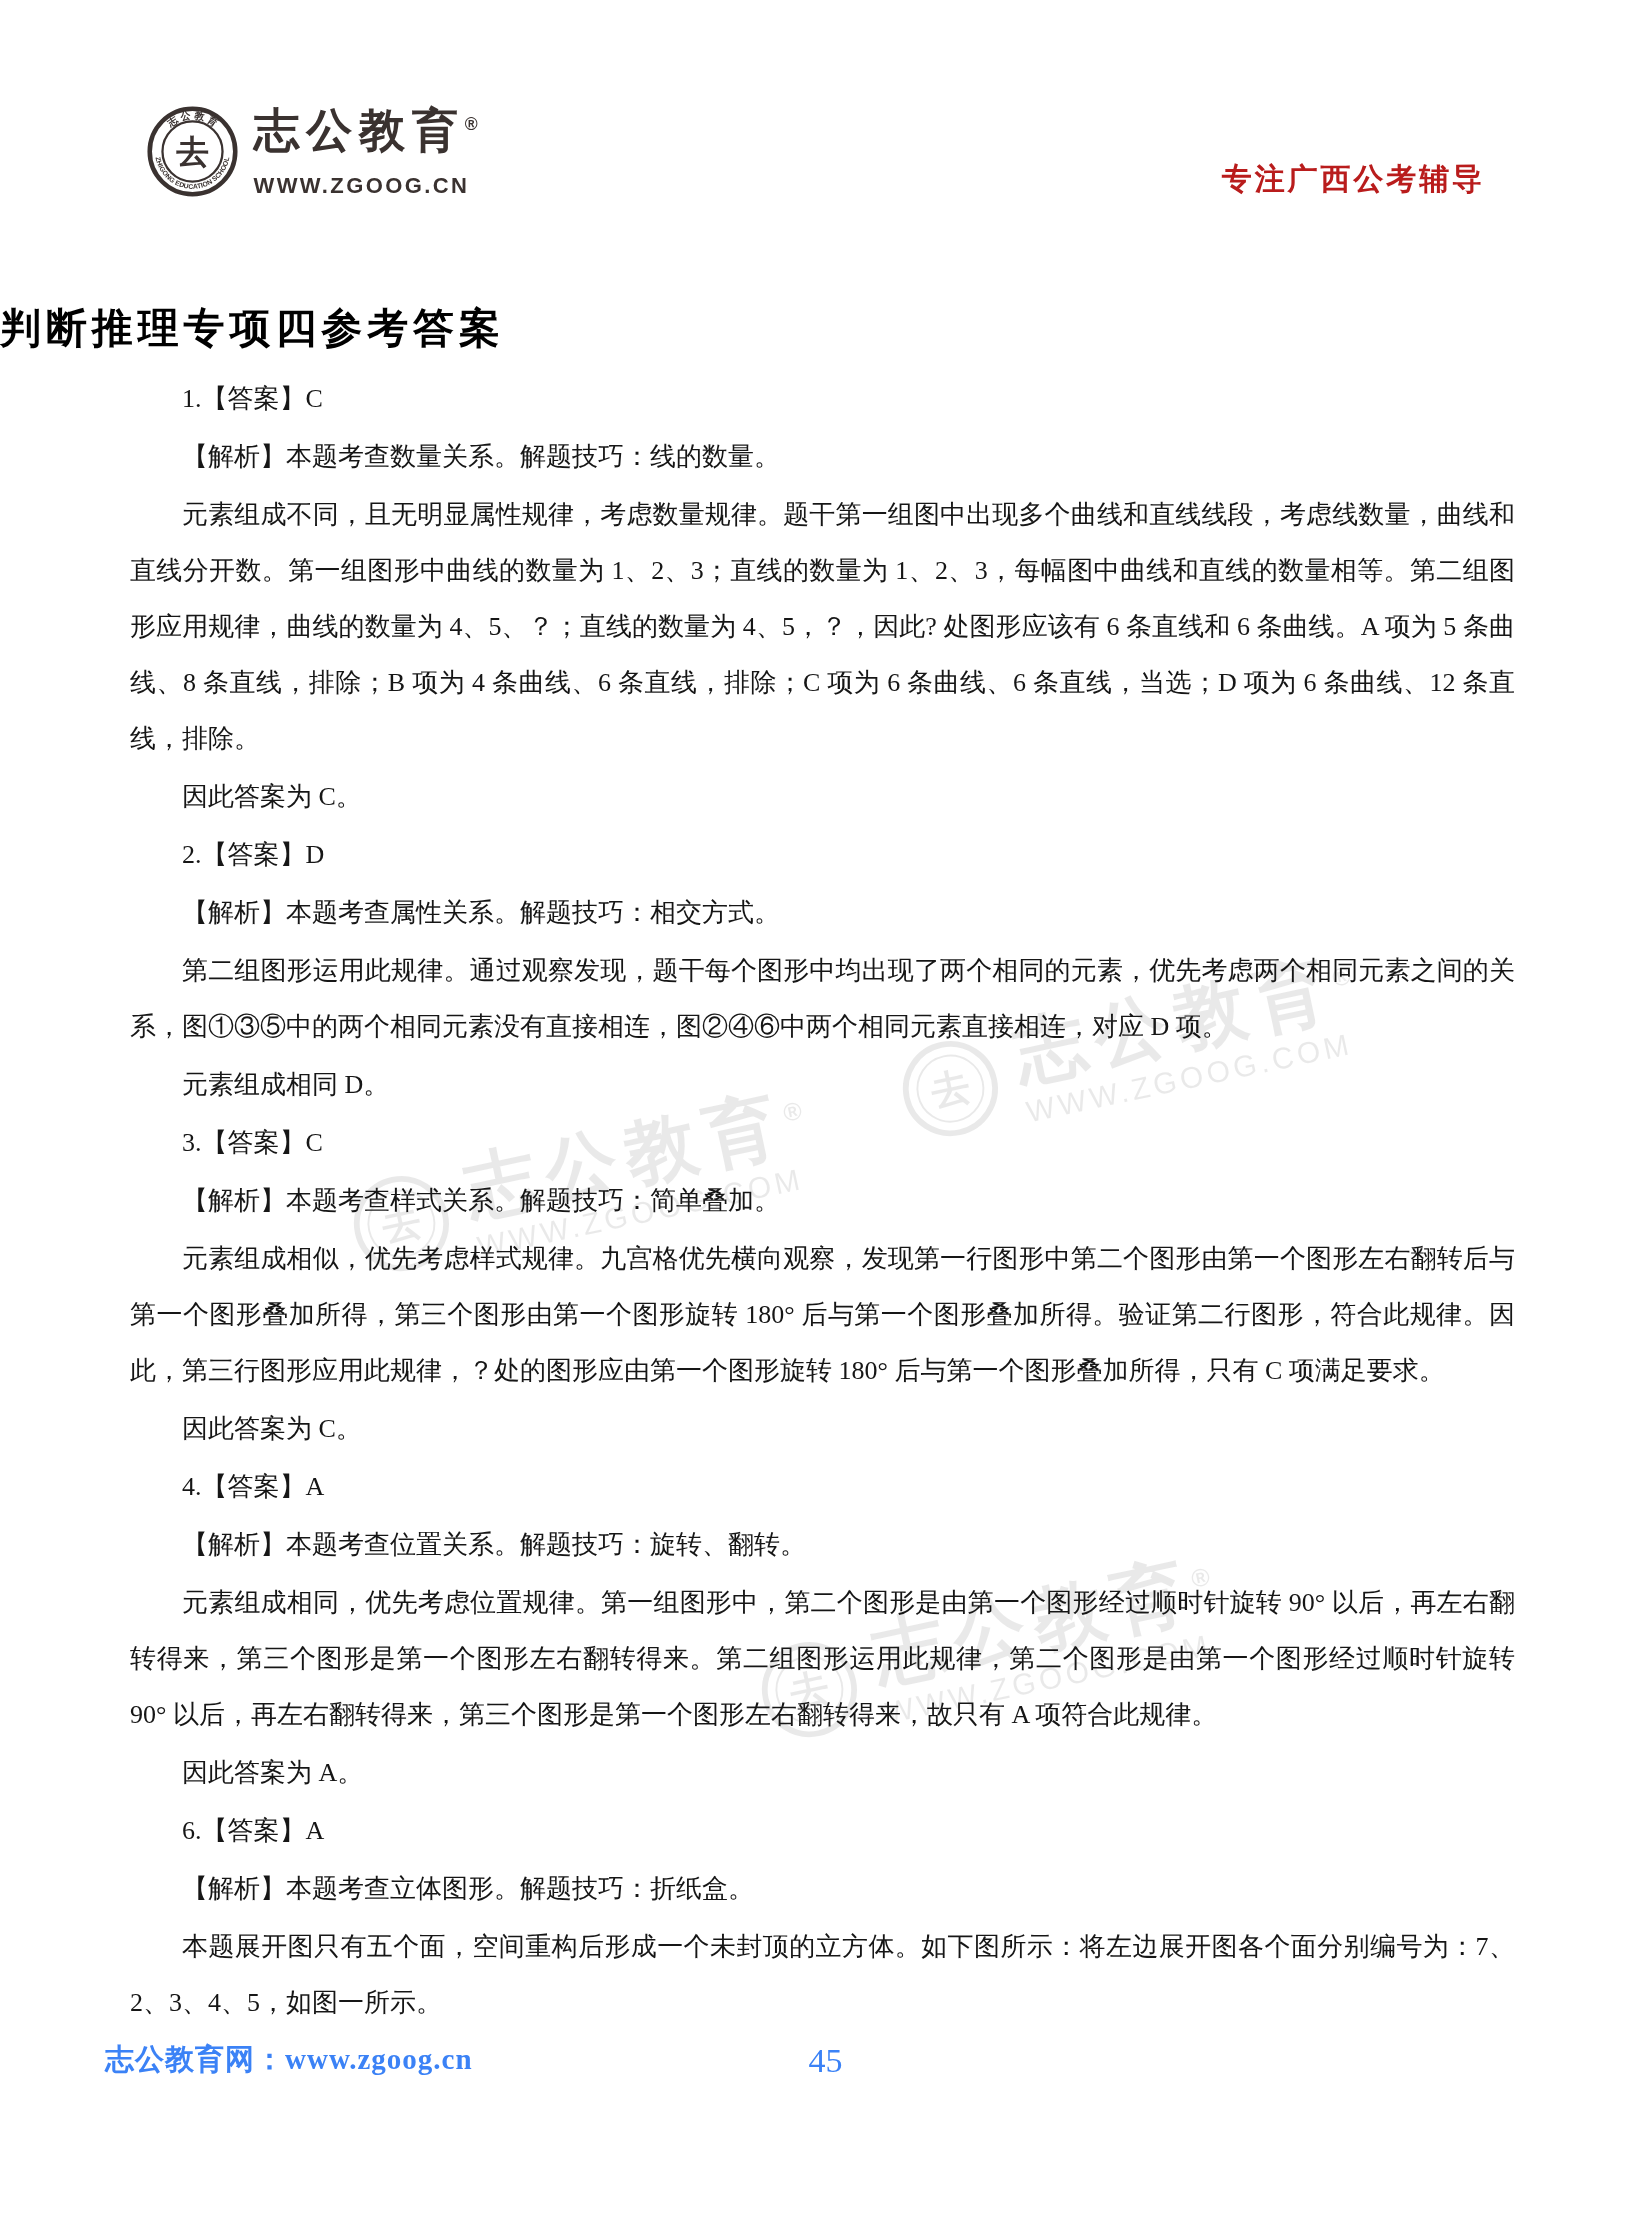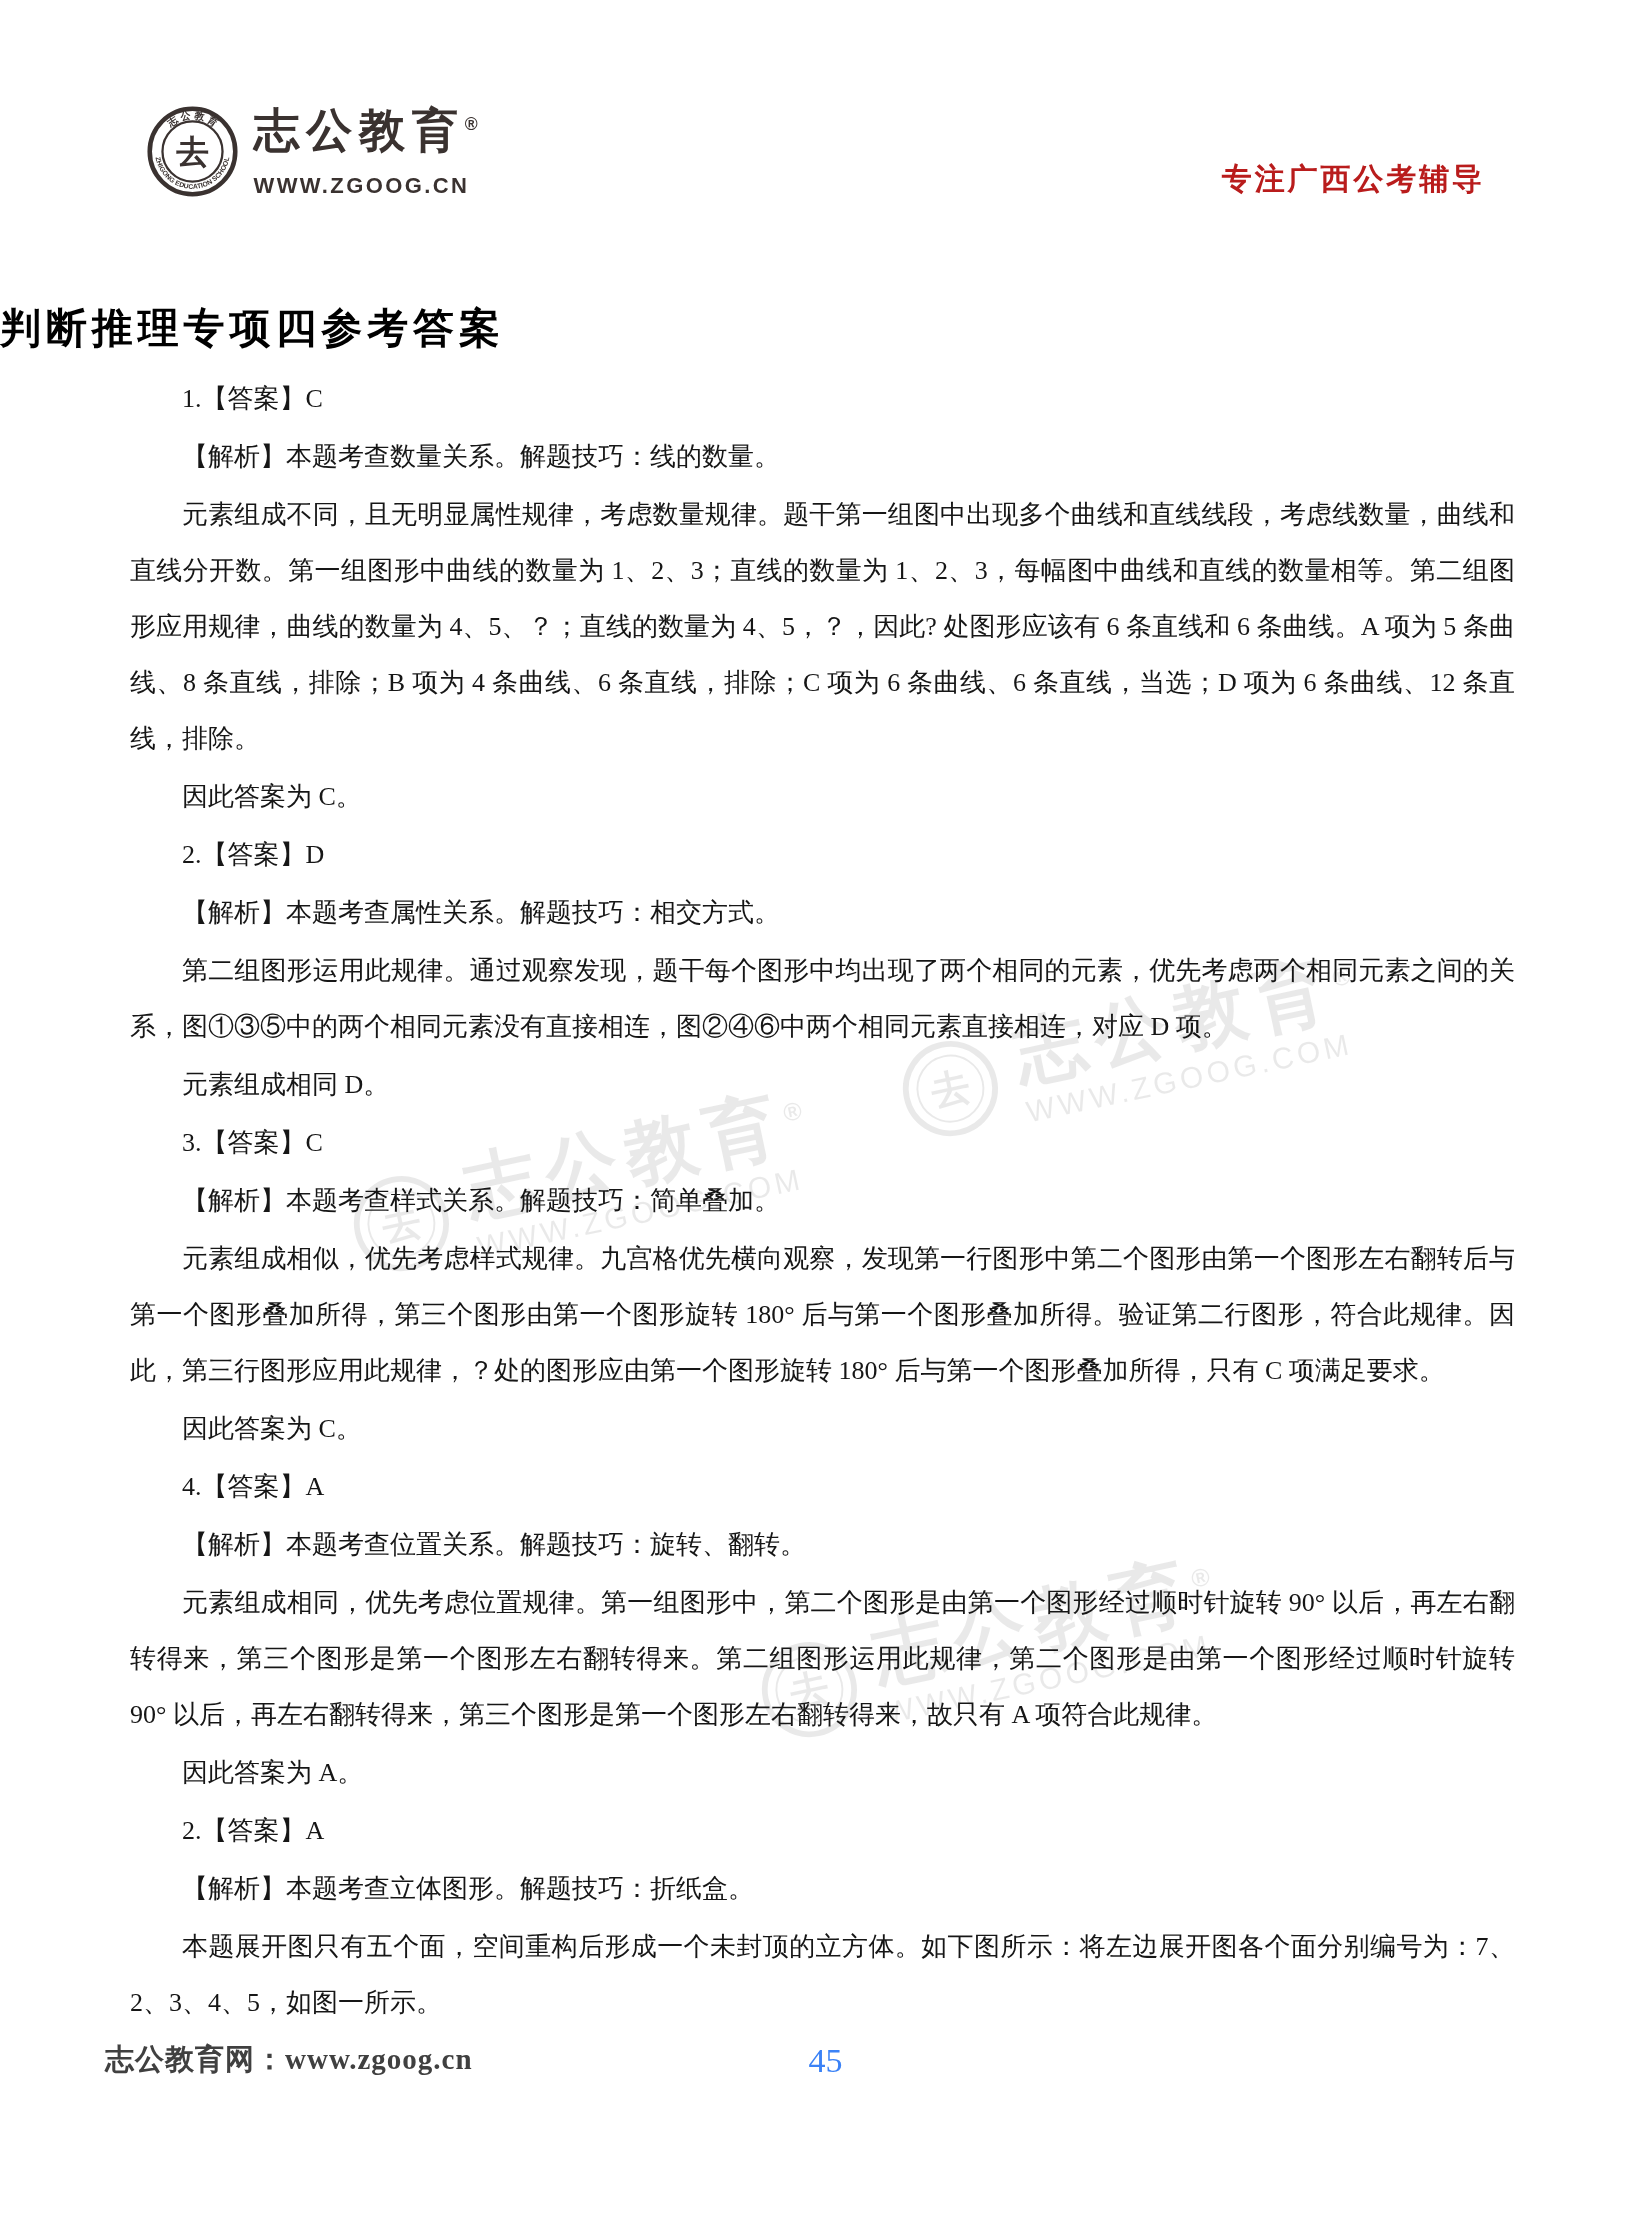--- a/index.html
+++ b/index.html
@@ -68,21 +68,21 @@
     font-weight:bold;font-size:72px;letter-spacing:9.7px;line-height:1;
   }
   .wm-reg{font-size:25px;vertical-align:super;letter-spacing:0;}
   .wm-site{
     font-family:"Liberation Sans","DejaVu Sans",sans-serif;
     font-size:30px;letter-spacing:3.9px;margin-top:5.8px;
   }
   
   .footer-left{
     position:absolute;left:105px;top:2040px;
-    font-weight:bold;font-size:29px;letter-spacing:1px;color:#404040;text-align:right;
+    font-weight:bold;font-size:29px;letter-spacing:1px;color:#3b82f6;text-align:right;
   }
   .footer-page{
     position:absolute;left:0;right:0;top:2042px;
     text-align:center;font-size:34px;color:#3b82f6;
   }
 </style>
 </head>
 <body>
 
 <div class="page">
@@ -173,21 +173,21 @@
     </section>
 
     <section>
       <p>4.【答案】A</p>
       <p>【解析】本题考查位置关系。解题技巧：旋转、翻转。</p>
       <p>元素组成相同，优先考虑位置规律。第一组图形中，第二个图形是由第一个图形经过顺时针旋转 90° 以后，再左右翻转得来，第三个图形是第一个图形左右翻转得来。第二组图形运用此规律，第二个图形是由第一个图形经过顺时针旋转 90° 以后，再左右翻转得来，第三个图形是第一个图形左右翻转得来，故只有 A 项符合此规律。</p>
       <p>因此答案为 A。</p>
     </section>
 
     <section>
-      <p>2.【答案】A</p>
+      <p>6.【答案】A</p>
       <p>【解析】本题考查立体图形。解题技巧：折纸盒。</p>
       <p>本题展开图只有五个面，空间重构后形成一个未封顶的立方体。如下图所示：将左边展开图各个面分别编号为：7、2、3、4、5，如图一所示。</p>
     </section>
 
   </div>
 
   <div class="footer-left">志公教育网：www.zgoog.cn</div>
   <div class="footer-page">45</div>
 
 </div>

